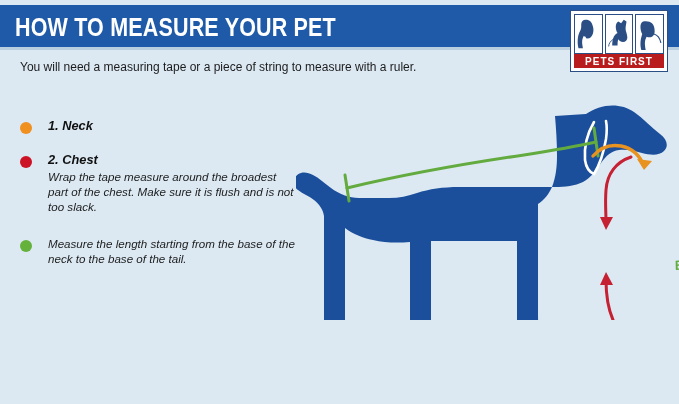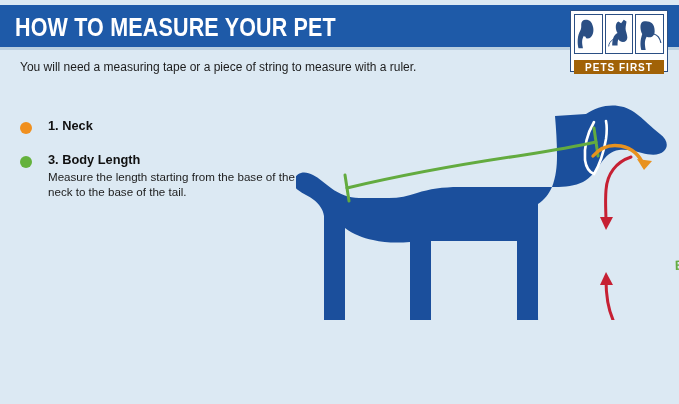--- a/index.html
+++ b/index.html
@@ -36,35 +36,35 @@
     background:#ffffff;border:1px solid #2b4f84;
     box-sizing:border-box;
     padding:3px;
   }
   .logo-boxes{display:flex;gap:2px;height:40px;}
   .logo-box{
     flex:1;border:1px solid #2b4f84;position:relative;background:#fff;overflow:hidden;
   }
   .logo-box svg{display:block;width:100%;height:100%;}
   .logo-name{
-    margin-top:6px;height:14px;background:#a16207;color:#ffffff;
+    margin-top:0;height:14px;background:#b91c1c;color:#ffffff;
     font-size:10px;font-weight:bold;letter-spacing:1px;
     display:flex;align-items:center;justify-content:center;
     font-family:"Liberation Sans", sans-serif;
   }
 
   
   .intro{
     position:absolute;left:20px;top:58px;width:560px;
     color:#1c1c1c;font-size:12px;line-height:18px;
   }
   .intro div{white-space:nowrap;}
 
   
-  .steps{position:absolute;left:18px;top:118px;width:280px;}
+  .steps{position:absolute;left:18px;top:118px;width:280px;font-style:italic;}
   .step{position:relative;margin-bottom:18px;padding-left:30px;}
   .bullet{
     position:absolute;left:2px;top:4px;width:12px;height:12px;border-radius:50%;
   }
   .step-title{
     font-size:12.8px;font-weight:bold;color:#111111;margin-bottom:1px;line-height:16px;
   }
   .step-body{
     font-size:11.6px;line-height:15px;color:#1c1c1c;
   }
@@ -122,24 +122,28 @@
     <div>You will need a measuring tape or a piece of string to measure with a ruler.</div>
   </div>
 
   <div class="steps">
 
     <div class="step">
       <span class="bullet" style="background:#f0901f"></span>
       <div class="step-title">1. Neck</div>
     </div>
 
+    <div class="step" style="margin-bottom:22px;">
+      <span class="bullet" style="background:#cc1326"></span>
+      <div class="step-title">2. Chest</div>
+      <div class="step-body">Wrap the tape measure around the broadest part of the chest. Make sure it is flush and is not too slack.</div>
+    </div>
 
     <div class="step">
       <span class="bullet" style="background:#64b23c"></span>
-      <div class="step-title">3. Body Length</div>
       <div class="step-body">Measure the length starting from the base of the neck to the base of the tail.</div>
     </div>
 
   </div>
 
   <div class="illus">
     <svg width="383" height="304" viewBox="0 0 383 304">
 
       <g>
         <path fill="#1b4f9c" d="

